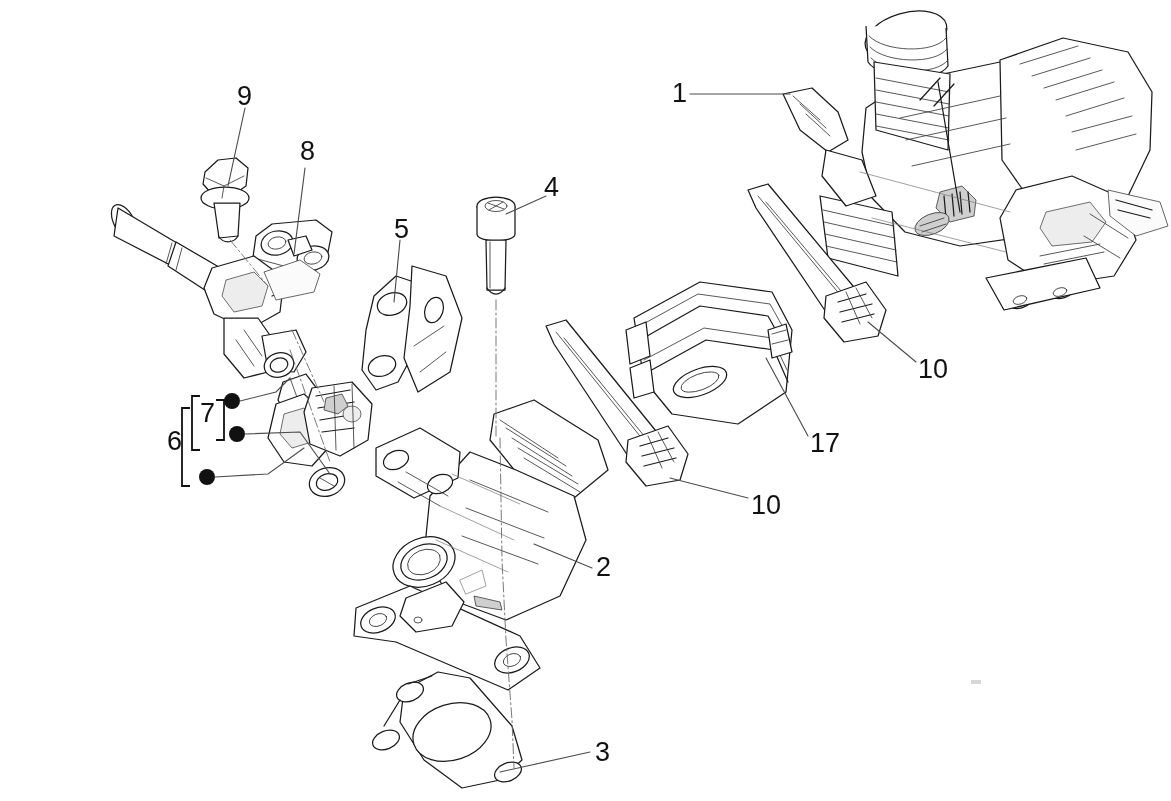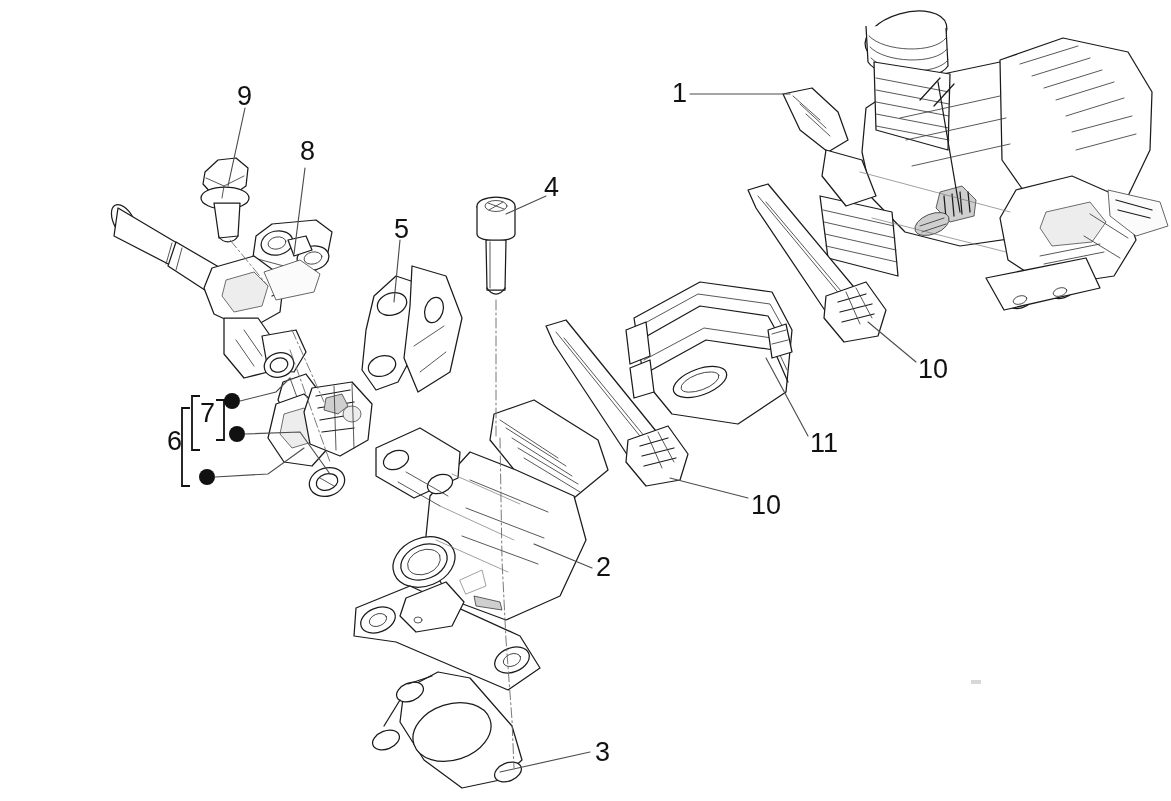--- a/index.html
+++ b/index.html
@@ -328,15 +328,15 @@
   <div class="callout-label" style="left:200px; top:400px;">7</div>
 
   <div class="callout-label" style="left:300px; top:138px;">8</div>
 
   <div class="callout-label" style="left:237px; top:83px;">9</div>
 
   <div class="callout-label" style="left:918px; top:356px;">10</div>
 
   <div class="callout-label" style="left:751px; top:492px;">10</div>
 
-  <div class="callout-label" style="left:810px; top:430px;">11</div>
+  <div class="callout-label" style="left:810px; top:430px;">17</div>
 
 </div>
 
 </body></html>

